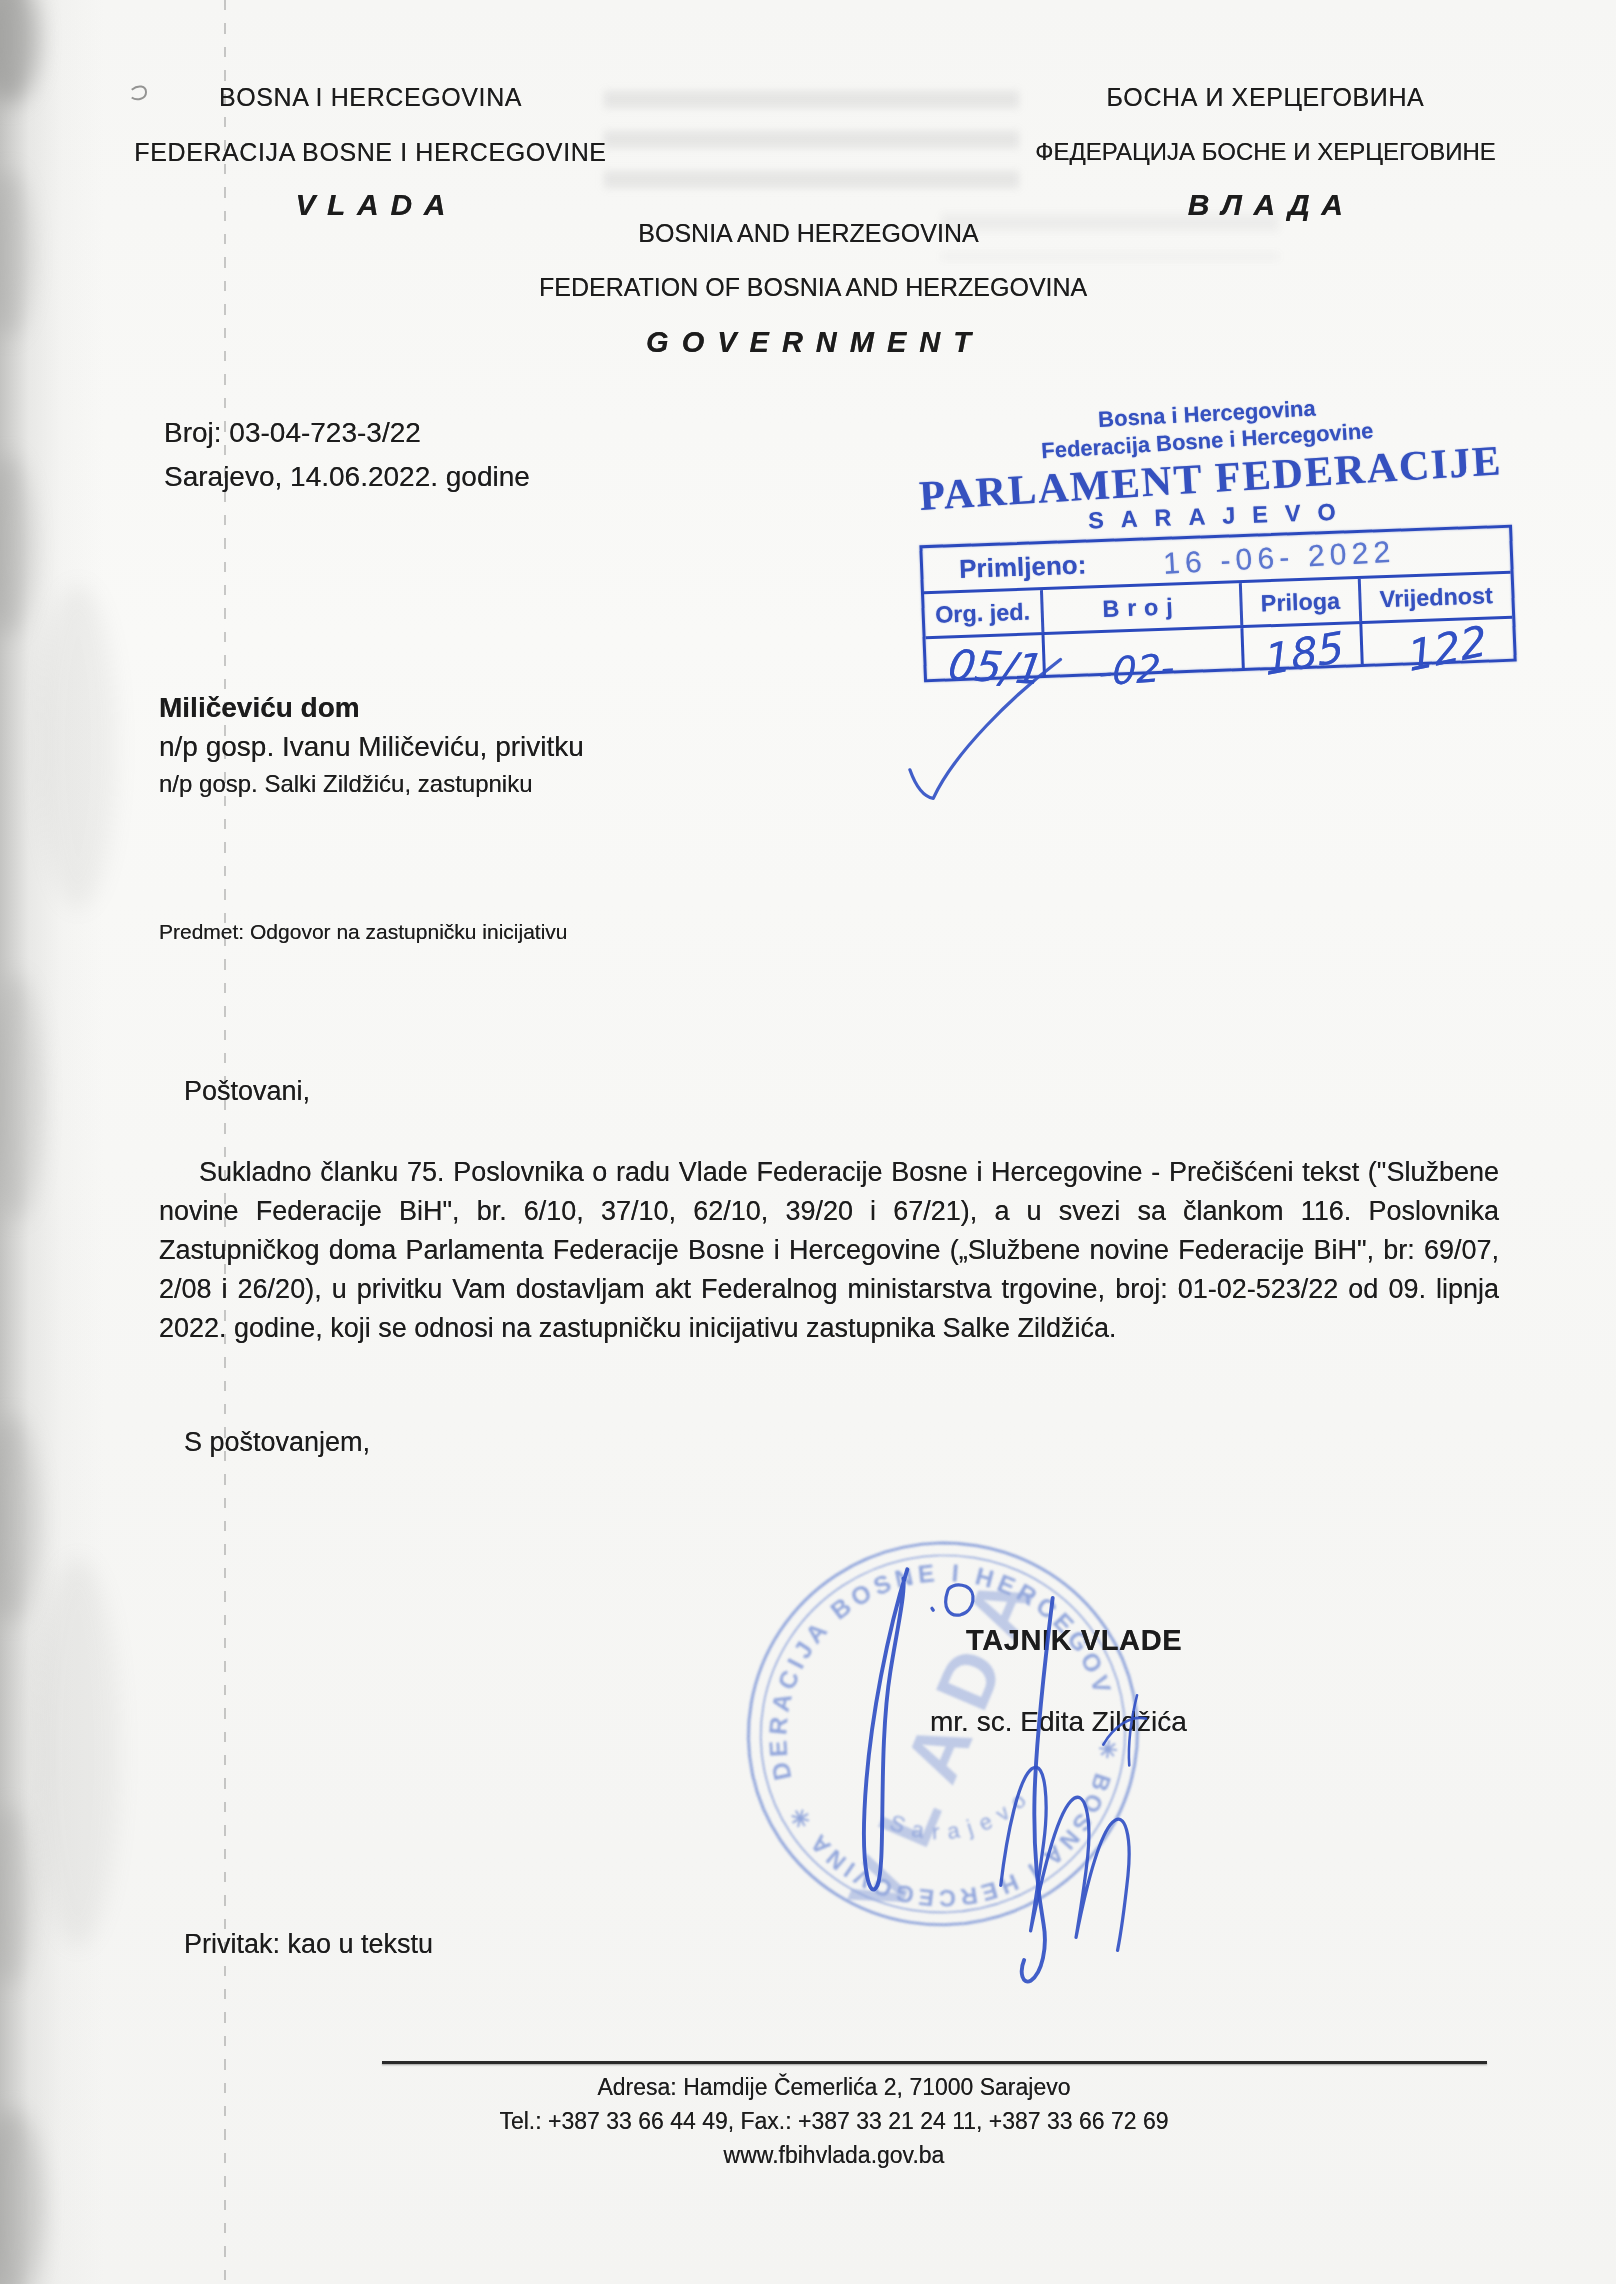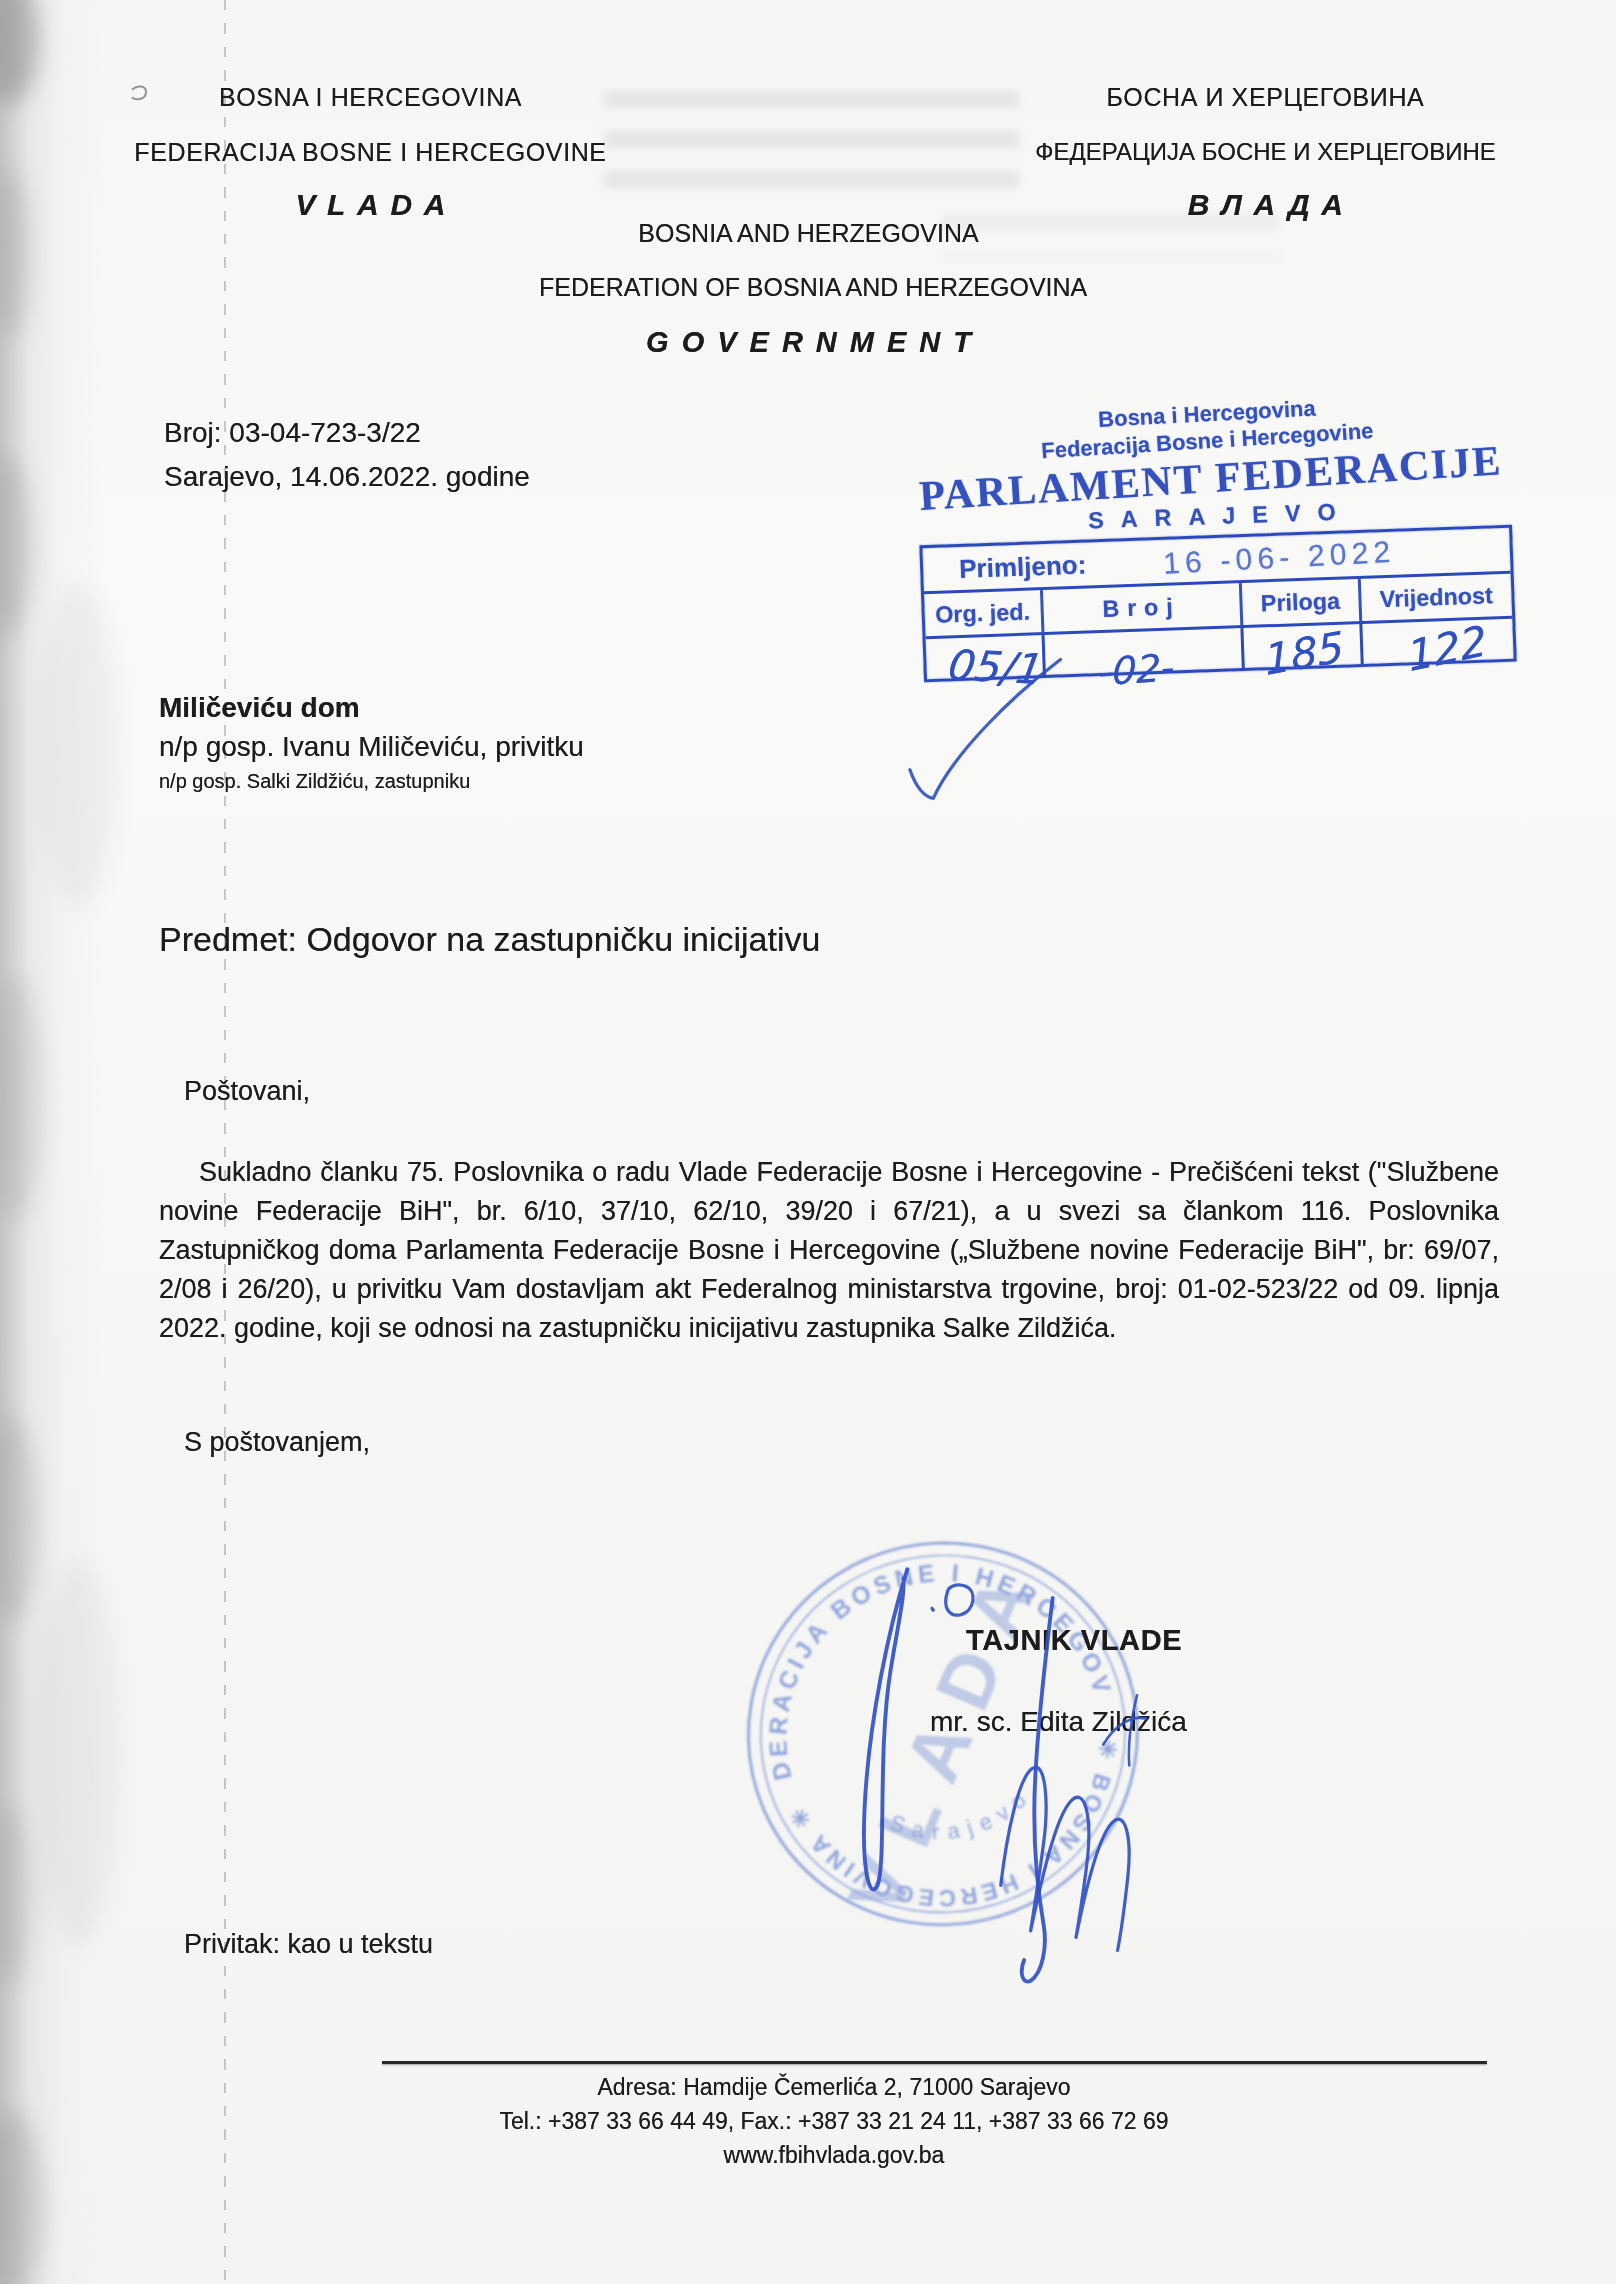--- a/index.html
+++ b/index.html
@@ -98,23 +98,23 @@
     </div>
 
     <span class="rs-val" style="left:38px;top:238px;font-size:42px;transform:rotate(5deg) skewX(-6deg)">05/1</span>
     <span class="rs-val" style="left:188px;top:248px;font-size:38px;transform:rotate(-2deg) skewX(-6deg)">-02-</span>
     <span class="rs-val" style="left:354px;top:235px;font-size:42px;transform:rotate(-8deg) skewX(-6deg)">185</span>
     <span class="rs-val" style="left:497px;top:235px;font-size:42px;transform:rotate(-10deg) skewX(-6deg)">122</span>
   </div>
 
   <div class="t ink b" style="left:159px;top:692px;font-size:28px">Miličeviću dom</div>
   <div class="t ink" style="left:159px;top:731px;font-size:28px">n/p gosp. Ivanu Miličeviću, privitku</div>
-  <div class="t ink" style="left:159px;top:770px;font-size:20px">n/p gosp. Salki Zildžiću, zastupniku</div>
+  <div class="t ink" style="left:159px;top:770px;font-size:24px">n/p gosp. Salki Zildžiću, zastupniku</div>
 
-  <div class="t ink" style="left:159px;top:920px;font-size:34px">Predmet: Odgovor na zastupničku inicijativu</div>
+  <div class="t ink" style="left:159px;top:920px;font-size:21px">Predmet: Odgovor na zastupničku inicijativu</div>
   <div class="t ink" style="left:184px;top:1076px;font-size:27px">Poštovani,</div>
   <div class="t ink" style="left:159px;top:1153px;width:1340px;font-size:27px;line-height:39px;white-space:normal;text-align:justify;text-indent:40px">Sukladno članku 75. Poslovnika o radu Vlade Federacije Bosne i Hercegovine - Prečišćeni tekst ("Službene novine Federacije BiH", br. 6/10, 37/10, 62/10, 39/20 i 67/21), a u svezi sa člankom 116. Poslovnika Zastupničkog doma Parlamenta Federacije Bosne i Hercegovine („Službene novine Federacije BiH", br: 69/07, 2/08 i 26/20), u privitku Vam dostavljam akt Federalnog ministarstva trgovine, broj: 01-02-523/22 od 09. lipnja 2022. godine, koji se odnosi na zastupničku inicijativu zastupnika Salke Zildžića.</div>
   <div class="t ink" style="left:184px;top:1427px;font-size:27px">S poštovanjem,</div>
 
   <div style="position:absolute;left:733px;top:1529px;width:425px;height:412px;transform:rotate(-12deg);opacity:.85">
     <svg width="425" height="412" viewBox="0 0 655 635" style="filter:blur(0.8px)">
       <defs>
         <path id="arcTop" d="M 82,318 A 242,238 0 0 1 566,318"></path>
         <path id="arcBottom" d="M 566,318 A 242,238 0 0 1 82,318"></path>
         <path id="arcSar" d="M 190,420 A 180,170 0 0 0 462,416"></path>

